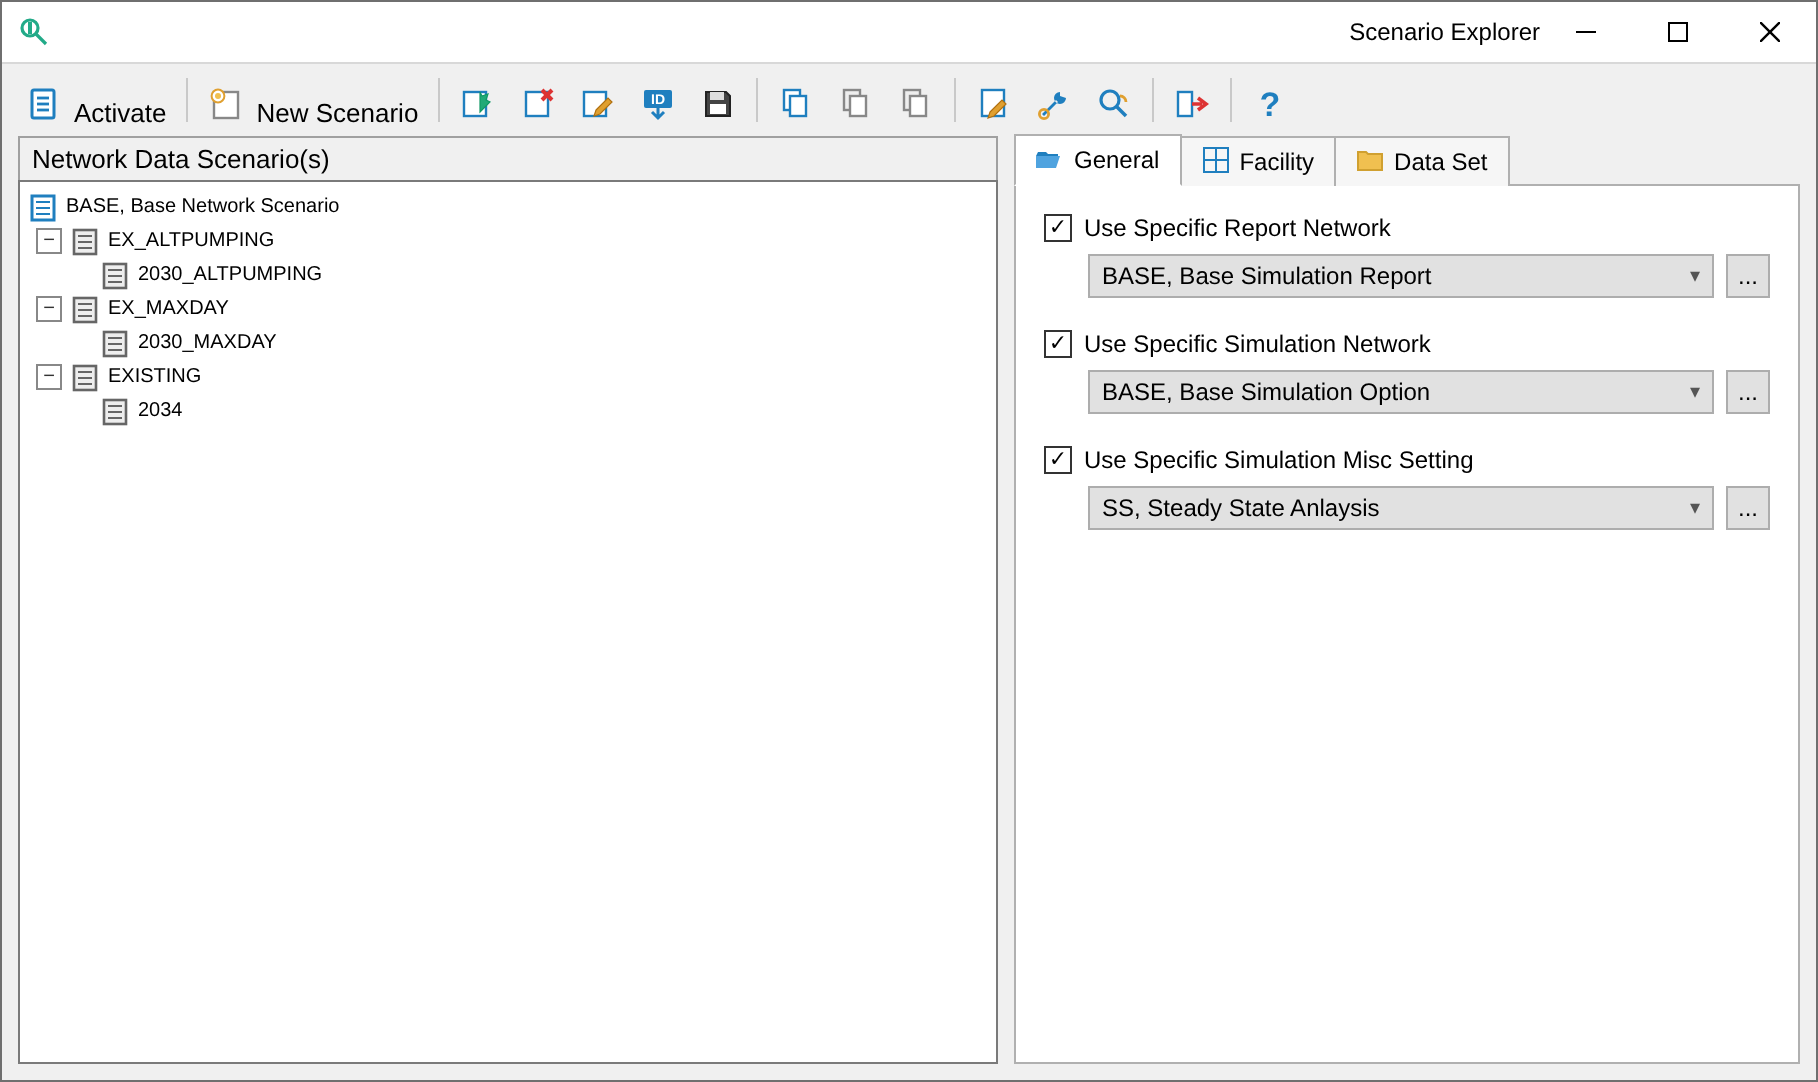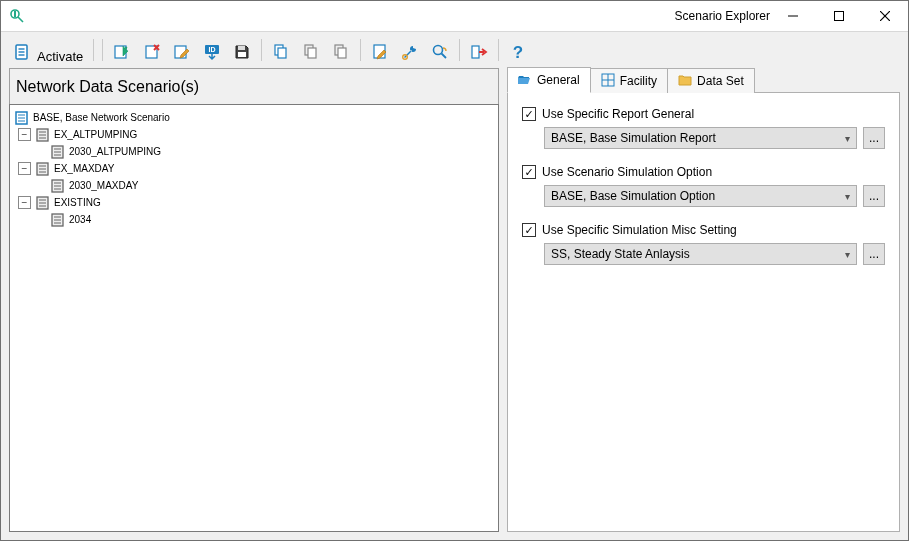--- a/index.html
+++ b/index.html
@@ -55,27 +55,27 @@
     flex: 1;
     display: flex;
     padding: 0 8px 8px 8px;
     gap: 8px;
   }
   .left-col {
     width: 490px;
     display: flex; flex-direction: column;
   }
   .left-header {
-    height: 36px;
+    height: 22px;
     border: 1px solid #a0a0a0;
     border-bottom: none;
     background: #f0f0f0;
     display: flex; align-items: center;
     padding: 0 6px;
-    font-size: 16px;
+    font-size: 13px;
   }
   .tree {
     flex: 1;
     border: 1px solid #7a7a7a;
     background: #fff;
     padding: 4px 2px;
     overflow: auto;
     line-height: 17px;
   }
   .tree-row {
@@ -205,20 +205,30 @@
         <svg width="18" height="18" viewBox="0 0 18 18">
           <rect x="3" y="2" width="11" height="14" rx="1" fill="#fff" stroke="#1f7fbf" stroke-width="1.5"></rect>
           <line x1="5.5" y1="6" x2="11.5" y2="6" stroke="#1f7fbf" stroke-width="1.4"></line>
           <line x1="5.5" y1="9" x2="11.5" y2="9" stroke="#1f7fbf" stroke-width="1.4"></line>
           <line x1="5.5" y1="12" x2="11.5" y2="12" stroke="#1f7fbf" stroke-width="1.4"></line>
         </svg>
       </span>
       <span class="lbl">Activate</span>
     </div>
     <div class="tb-sep"></div>
+    <div class="tb-btn">
+      <span class="icon">
+        <svg width="18" height="18" viewBox="0 0 18 18">
+          <rect x="3" y="3" width="12" height="13" fill="#fff" stroke="#888" stroke-width="1.2"></rect>
+          <circle cx="5" cy="5" r="3.2" fill="#fff" stroke="#e0a030" stroke-width="1"></circle>
+          <circle cx="5" cy="5" r="1.5" fill="#f0c050"></circle>
+        </svg>
+      </span>
+      <span class="lbl">New Scenario</span>
+    </div>
     <div class="tb-sep"></div>
 
     <div class="tb-btn">
       <span class="icon">
         <svg width="18" height="18" viewBox="0 0 18 18">
           <rect x="2" y="3" width="11" height="12" fill="#fff" stroke="#1f7fbf" stroke-width="1.2"></rect>
           <path d="M10 13 l5 -5 l-2 -1 l1 -3 l-3 1 l-1 -2 z" fill="#2a7" stroke="#196" stroke-width="0.6"></path>
         </svg>
       </span>
     </div>
@@ -460,35 +470,35 @@
                 <path d="M1 3 h4 l1 1 h7 v8 h-12 z" fill="#f0c050" stroke="#d0a030"></path>
               </svg>
           </span>
           <span>Data Set</span>
         </div>
       </div>
       <div class="tabpanel">
 
         <div class="chk-row">
           <span class="chk">✓</span>
-          <span>Use Specific Report General</span>
+          <span>Use Specific Report Network</span>
         </div>
         <div class="combo-row">
           <div class="combo">
             <span>BASE, Base Simulation Report</span>
             <span class="caret">▾</span>
           </div>
           <div class="dots-btn">
             <span>...</span>
           </div>
         </div>
 
         <div class="chk-row">
           <span class="chk">✓</span>
-          <span>Use Scenario Simulation Option</span>
+          <span>Use Specific Simulation Network</span>
         </div>
         <div class="combo-row">
           <div class="combo">
             <span>BASE, Base Simulation Option</span>
             <span class="caret">▾</span>
           </div>
           <div class="dots-btn">
             <span>...</span>
           </div>
         </div>

